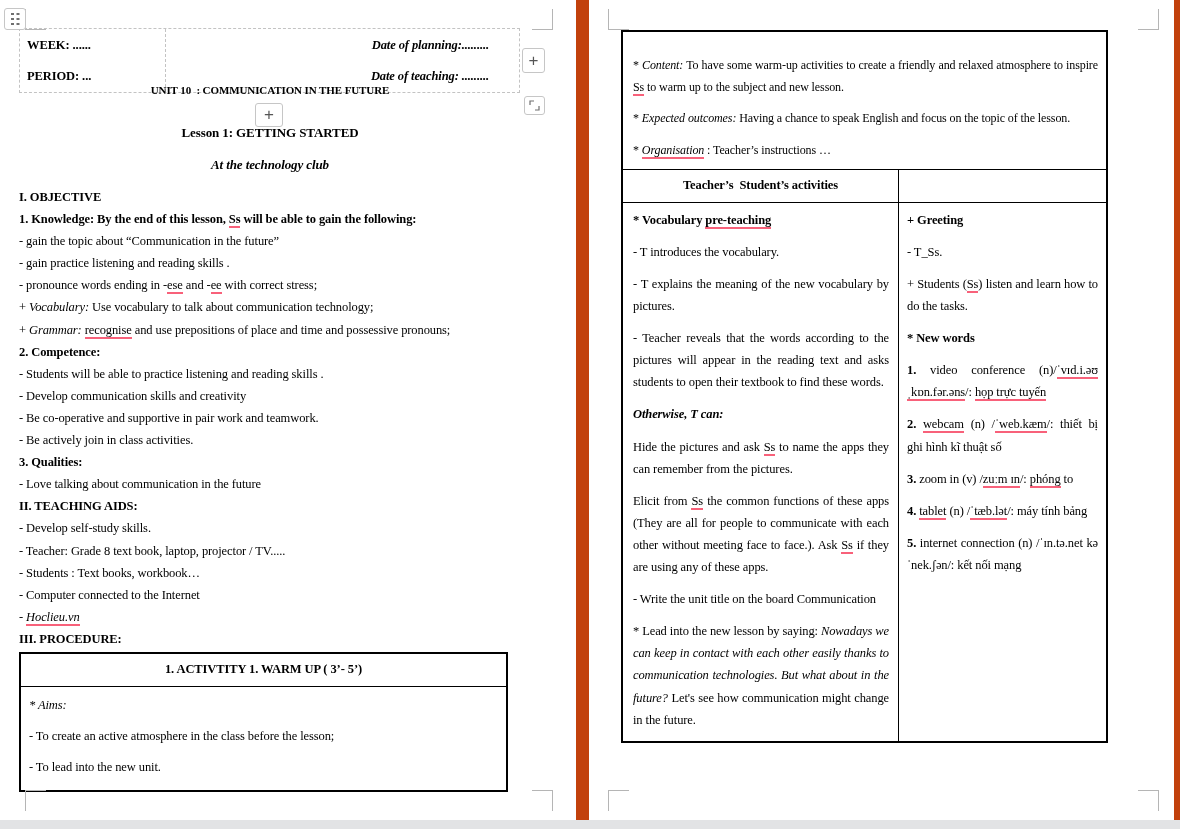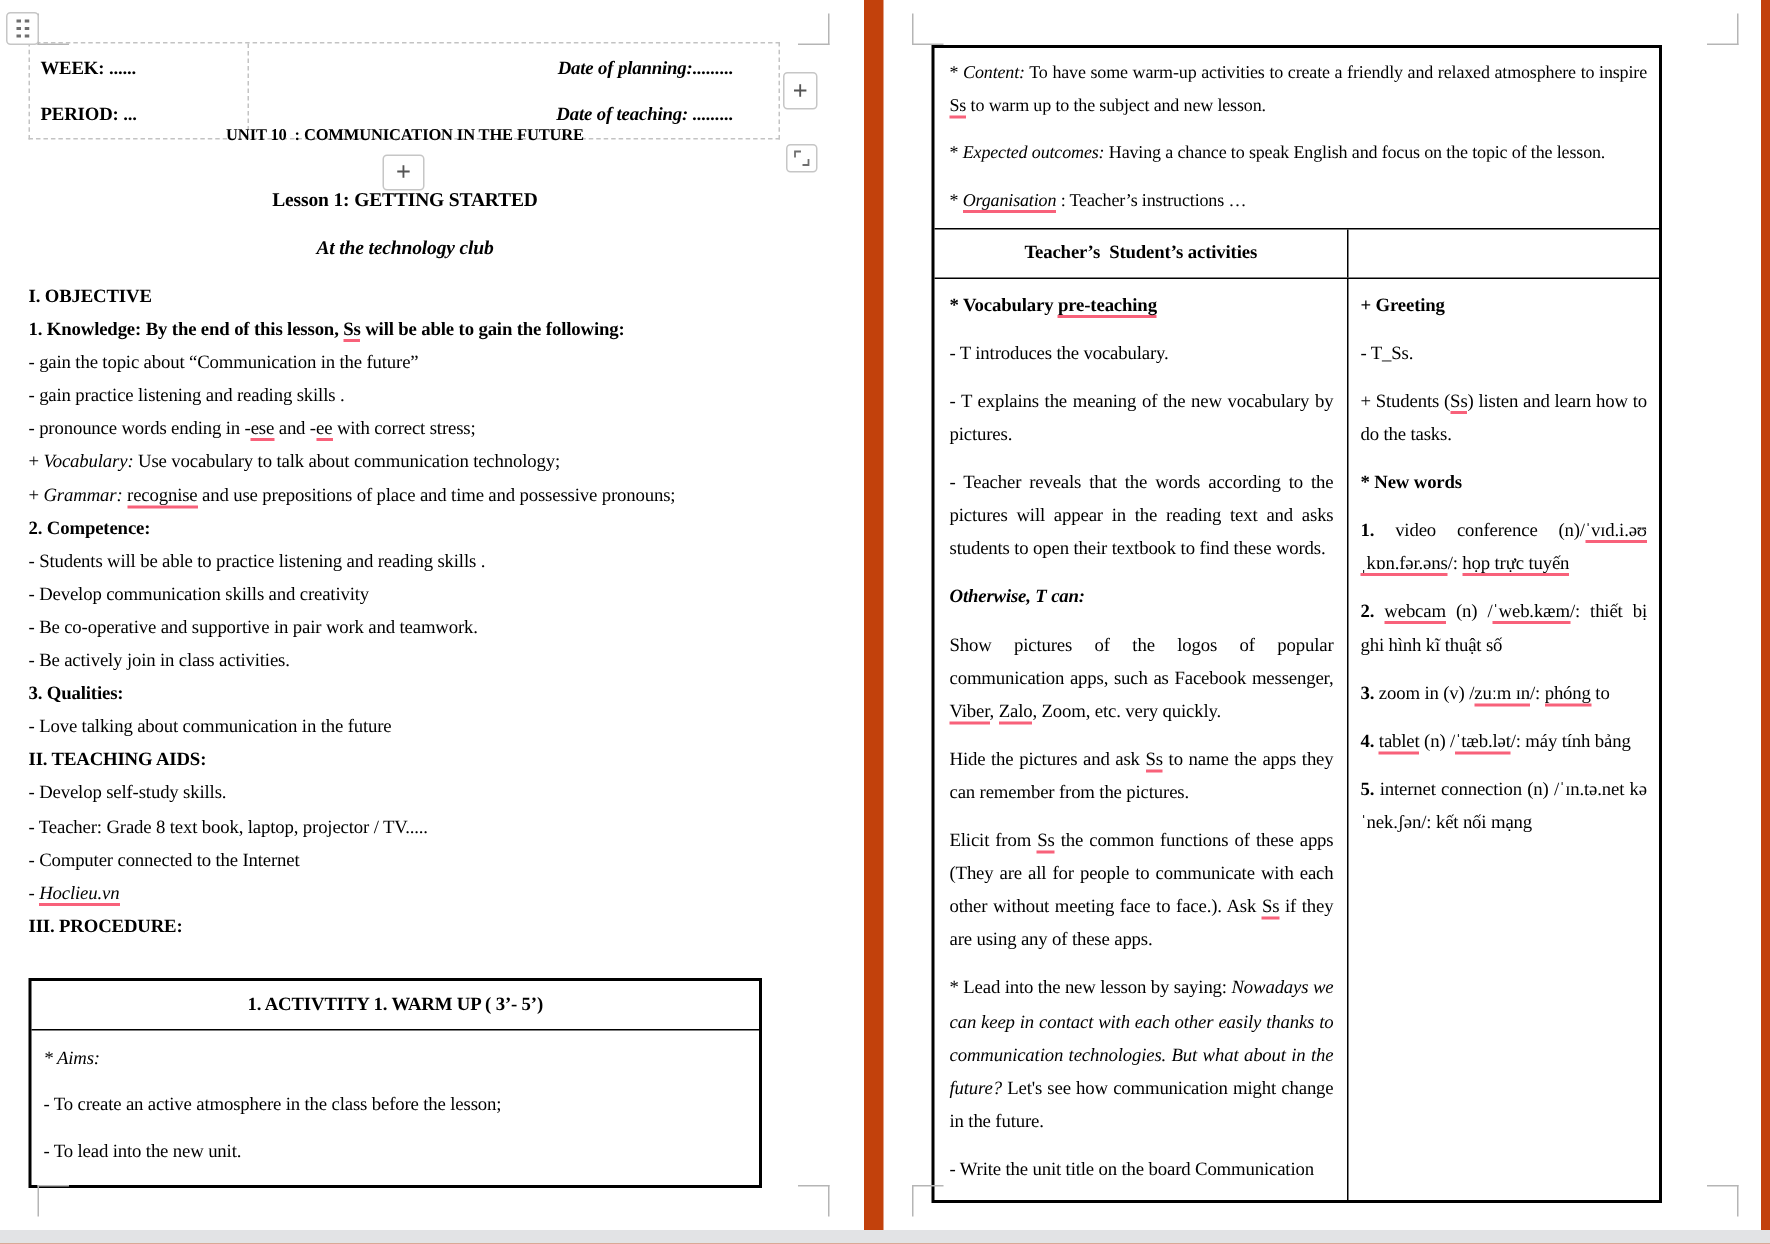--- a/index.html
+++ b/index.html
@@ -34,21 +34,21 @@
   .warmup-table{position:absolute;left:19px;top:652px;width:489px;
                 border:2px solid #000;box-sizing:border-box;background:#fff;}
   .wu-header{border-bottom:1.5px solid #000;text-align:center;padding:5px 0 7px;line-height:20px;}
   .wu-body{padding:7px 8px 12px 8px;}
   .wu-body .wu-line{line-height:22px;margin-bottom:9px;}
   .wu-body .wu-line:last-child{margin-bottom:0;}
 
   
   .content-table{position:absolute;left:32px;top:30px;width:487px;
                  border:2px solid #000;box-sizing:border-box;background:#fff;}
-  .ct-intro{padding:5px 8px 8px 10px;border-bottom:1.5px solid #000;font-size:12px;}
+  .ct-intro{padding:22px 8px 8px 10px;border-bottom:1.5px solid #000;font-size:12px;}
   .ct-intro .para{line-height:22.2px;margin-bottom:9px;text-align:justify;}
   .ct-intro .para:last-child{margin-bottom:0;}
   .ct-head{display:flex;border-bottom:1.5px solid #000;font-weight:bold;gap:22px;}
   .ct-head .c1{width:276px;border-right:1.5px solid #000;text-align:center;
                padding:5px 0 7px;box-sizing:border-box;line-height:20px;}
   .ct-head .c2{flex:1;text-align:center;padding:5px 0 7px;line-height:20px;}
   .ct-body{display:flex;align-items:stretch;}
   .ct-body .c1{width:276px;border-right:1.5px solid #000;padding:6px 9px 10px 10px;box-sizing:border-box;}
   .ct-body .c2{flex:1;padding:6px 8px 10px 8px;box-sizing:border-box;}
   .ct-body .para{line-height:22.1px;margin-bottom:10px;text-align:justify;}
@@ -105,20 +105,21 @@
         <div class="line"><span class="b">2. Competence:</span></div>
         <div class="line"><span>- Students will be able to practice listening and reading skills .</span></div>
         <div class="line"><span>- Develop communication skills and creativity</span></div>
         <div class="line"><span>- Be co-operative and supportive in pair work and teamwork.</span></div>
         <div class="line"><span>- Be actively join in class activities.</span></div>
         <div class="line"><span class="b">3. Qualities:</span></div>
         <div class="line"><span>- Love talking about communication in the future</span></div>
         <div class="line"><span class="b">II. TEACHING AIDS:</span></div>
         <div class="line"><span>- Develop self-study skills.</span></div>
         <div class="line"><span>- Teacher: Grade 8 text book, laptop, projector / TV.....</span></div>
+        <div class="line"><span>- Students : Text books, workbook…</span></div>
         <div class="line"><span>- Computer connected to the Internet</span></div>
         <div class="line"><span>- </span><span class="i ru">Hoclieu.vn</span></div>
         <div class="line"><span class="b">III. PROCEDURE:</span></div>
       </div>
 
     <div class="warmup-table">
       <div class="wu-header"><span class="b">1. ACTIVTITY 1. WARM UP ( 3’- 5’)</span></div>
       <div class="wu-body">
           <div class="wu-line"><span class="i">* Aims:</span></div>
           <div class="wu-line"><span>- To create an active atmosphere in the class before the lesson;</span></div>
@@ -137,25 +138,24 @@
       <div class="ct-head">
         <div class="c1"><span class="b">Teacher’s&nbsp; Student’s activities</span></div>
       </div>
       <div class="ct-body">
         <div class="c1">
             <div class="para"><span class="b">* Vocabulary </span><span class="b ru">pre-teaching</span></div>
             <div class="para"><span>- T introduces the vocabulary.</span></div>
             <div class="para"><span>- T explains the meaning of the new vocabulary by pictures.</span></div>
             <div class="para"><span>- Teacher reveals that the words according to the pictures will appear in the reading text and asks students to open their textbook to find these words.</span></div>
             <div class="para"><span class="b i">Otherwise, T can:</span></div>
-            <div class="para"><span>Show pictures of the logos of popular communication apps, such as Facebook messenger, </span><span class="ru">Viber</span><span>, </span><span class="ru">Zalo</span><span>, Zoom, etc. very quickly.</span></div>
             <div class="para"><span>Hide the pictures and ask </span><span class="ru">Ss</span><span> to name the apps they can remember from the pictures.</span></div>
             <div class="para"><span>Elicit from </span><span class="ru">Ss</span><span> the common functions of these apps (They are all for people to communicate with each other without meeting face to face.). Ask </span><span class="ru">Ss</span><span> if they are using any of these apps.</span></div>
+            <div class="para"><span>- Write the unit title on the board Communication</span></div>
             <div class="para"><span>* Lead into the new lesson by saying: </span><span class="i">Nowadays we can keep in contact with each other easily thanks to communication technologies. But what about in the future?</span><span> Let's see how communication might change in the future.</span></div>
-            <div class="para"><span>- Write the unit title on the board Communication</span></div>
           </div>
         <div class="c2">
             <div class="para"><span class="b">+ Greeting</span></div>
             <div class="para"><span>- T_Ss.</span></div>
             <div class="para"><span>+ Students (</span><span class="ru">Ss</span><span>) listen and learn how to do the tasks.</span></div>
             <div class="para"><span class="b">* New words</span></div>
             <div class="para"><span class="b">1.</span><span> video conference (n)/</span><span class="ru">ˈvɪd.i.əʊ ˌkɒn.fər.əns</span><span>/: </span><span class="ru">họp trực tuyến</span></div>
             <div class="para"><span class="b">2.</span><span> </span><span class="ru">webcam</span><span> (n) /</span><span class="ru">ˈweb.kæm</span><span>/: thiết bị ghi hình kĩ thuật số</span></div>
             <div class="para"><span class="b">3.</span><span> zoom in (v) /</span><span class="ru">zuːm ɪn</span><span>/:  </span><span class="ru">phóng</span><span> to</span></div>
             <div class="para"><span class="b">4.</span><span> </span><span class="ru">tablet</span><span> (n) /</span><span class="ru">ˈtæb.lət</span><span>/: máy tính bảng</span></div>

